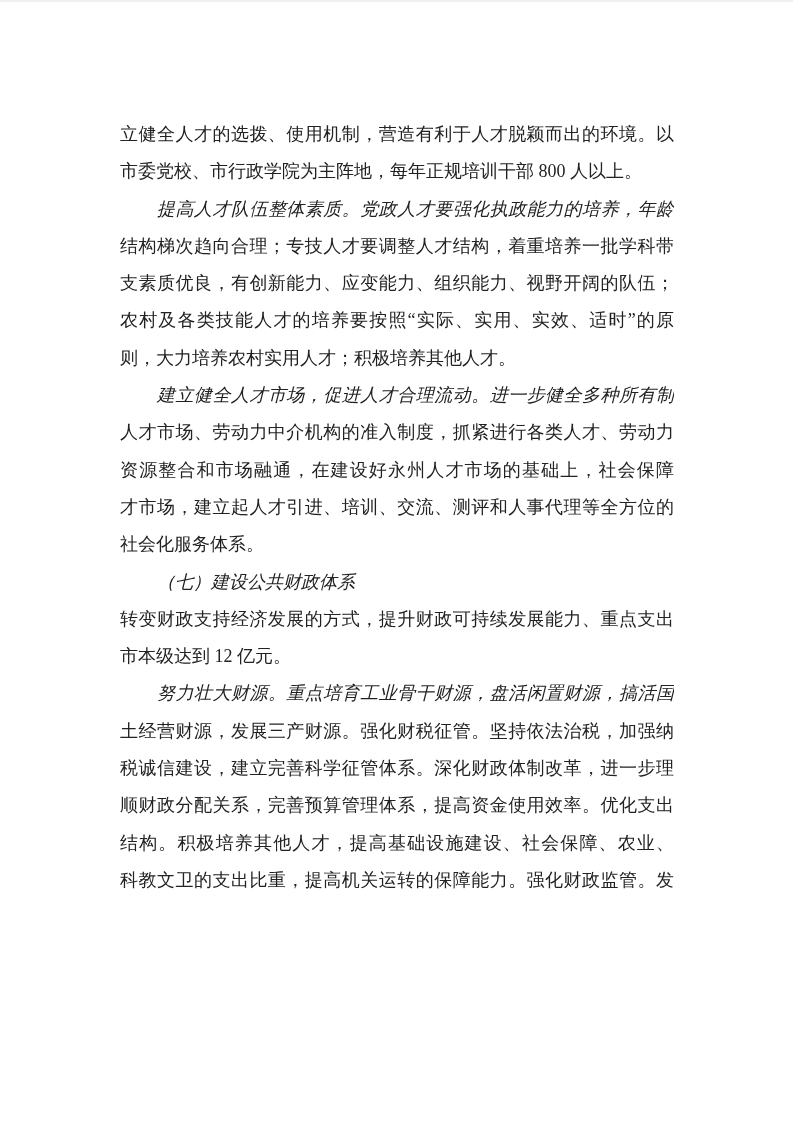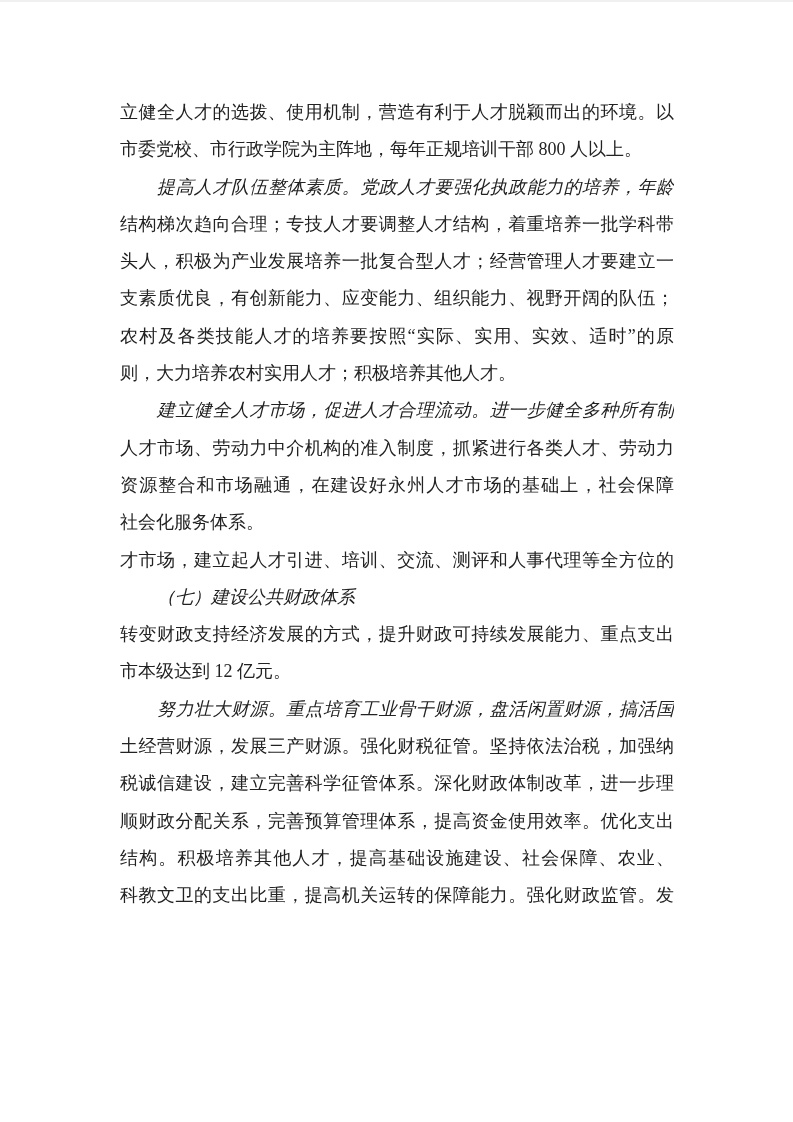--- a/index.html
+++ b/index.html
@@ -12,21 +12,21 @@
     width: 793px;
     height: 1122px;
     background: #ffffff;
     overflow: hidden;
     box-sizing: border-box;
     border-top: 2px solid #f0f0f0;
   }
   .text-block {
     position: absolute;
     left: 120px;
-    top: 92px;
+    top: 114px;
     width: 554px;
     color: #222222;
     font-family: "Liberation Serif", "DejaVu Serif", serif;
     font-size: 18px;
   }
   .paragraph {
     margin: 0;
     padding: 0;
   }
   .line {
@@ -55,31 +55,30 @@
 
 <div class="page">
   <div class="text-block">
       <div class="paragraph">
         <div class="line fill">立健全人才的选拨、使用机制，营造有利于人才脱颖而出的环境。以</div>
         <div class="line last">市委党校、市行政学院为主阵地，每年正规培训干部 800 人以上。</div>
       </div>
       <div class="paragraph">
         <div class="line fill indent">提高人才队伍整体素质。党政人才要强化执政能力的培养，年龄</div>
         <div class="line fill">结构梯次趋向合理；专技人才要调整人才结构，着重培养一批学科带</div>
-        <div class="line fill">头人，积极为产业发展培养一批复合型人才；经营管理人才要建立一</div>
         <div class="line fill">支素质优良，有创新能力、应变能力、组织能力、视野开阔的队伍；</div>
         <div class="line fill">农村及各类技能人才的培养要按照“实际、实用、实效、适时”的原</div>
         <div class="line last">则，大力培养农村实用人才；积极培养其他人才。</div>
       </div>
       <div class="paragraph">
         <div class="line fill indent">建立健全人才市场，促进人才合理流动。进一步健全多种所有制</div>
         <div class="line fill">人才市场、劳动力中介机构的准入制度，抓紧进行各类人才、劳动力</div>
         <div class="line fill">资源整合和市场融通，在建设好永州人才市场的基础上，社会保障</div>
+        <div class="line fill">才市场，建立起人才引进、培训、交流、测评和人事代理等全方位的</div>
         <div class="line last">社会化服务体系。</div>
-        <div class="line fill">才市场，建立起人才引进、培训、交流、测评和人事代理等全方位的</div>
       </div>
       <div class="paragraph heading">
         <div class="line last indent">（七）建设公共财政体系</div>
       </div>
       <div class="paragraph">
         <div class="line fill">转变财政支持经济发展的方式，提升财政可持续发展能力、重点支出</div>
         <div class="line last">市本级达到 12 亿元。</div>
       </div>
       <div class="paragraph">
         <div class="line fill indent">努力壮大财源。重点培育工业骨干财源，盘活闲置财源，搞活国</div>

